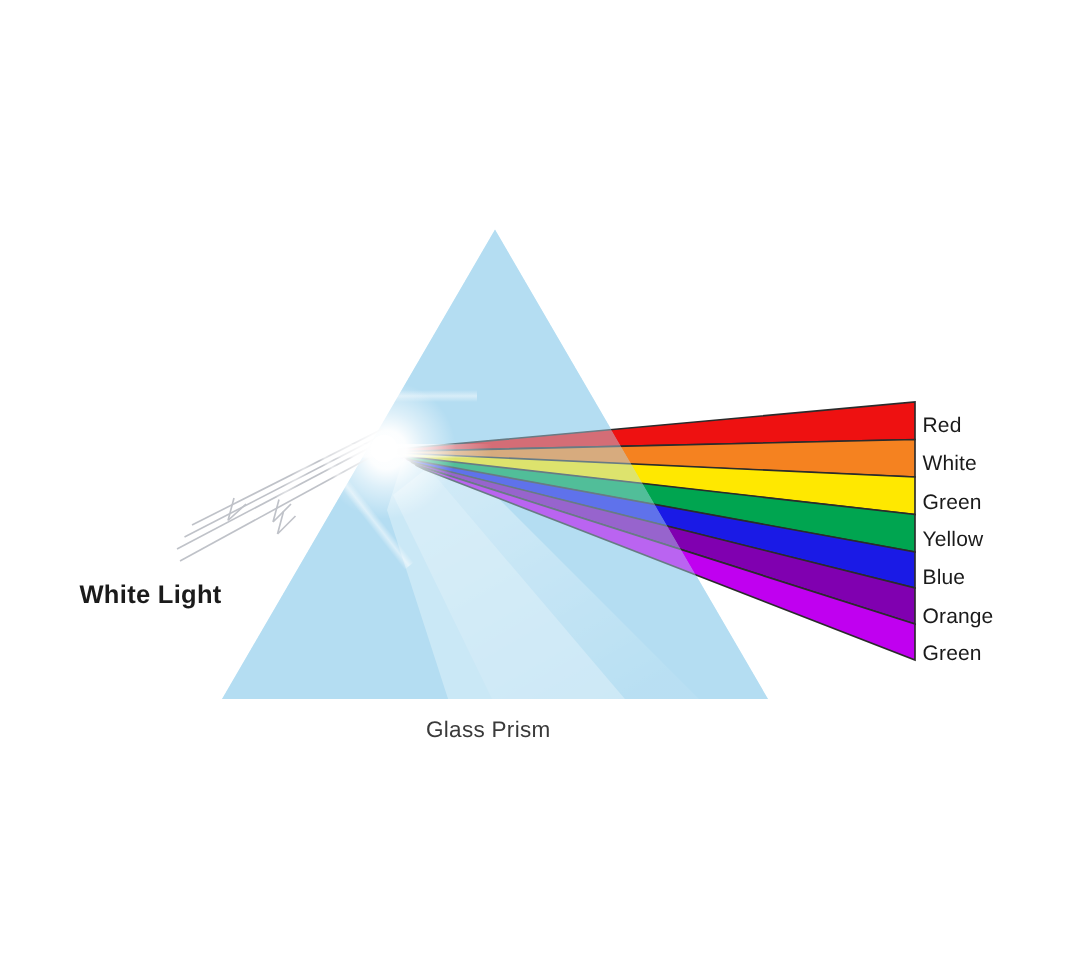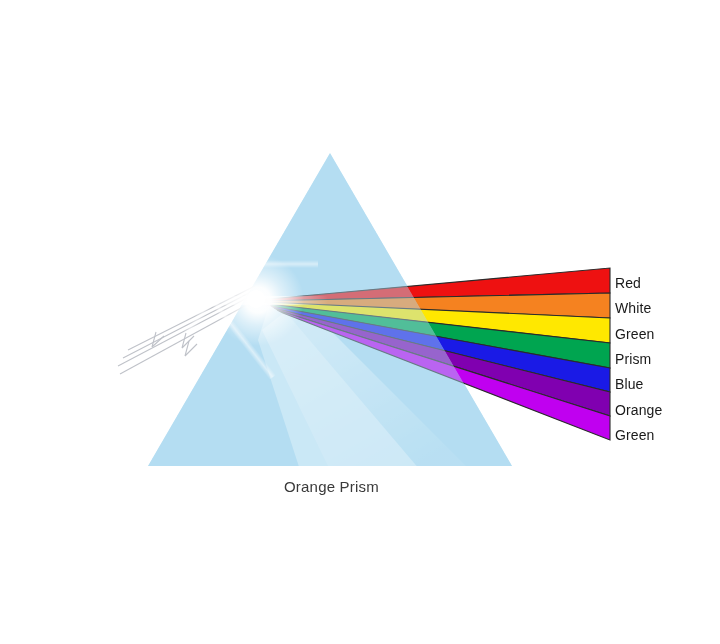--- a/index.html
+++ b/index.html
@@ -139,24 +139,25 @@
     <g>
       <rect x="198" y="296" width="130" height="9" fill="url(#spikeH)" opacity="0.9"></rect>
       <rect x="218" y="240" width="8" height="130" fill="url(#spikeH)" opacity="0.55" transform="rotate(-38 258 300)"></rect>
       <rect x="218" y="240" width="8" height="130" fill="url(#spikeH)" opacity="0.55" transform="rotate(38 258 300)"></rect>
       <rect x="218" y="240" width="8" height="130" fill="url(#spikeH)" opacity="0.5" transform="rotate(90 258 300)"></rect>
       <circle cx="258" cy="300" r="46" fill="url(#entryGlow)"></circle>
       <circle cx="256" cy="299" r="9" fill="#ffffff"></circle>
     </g>
   </svg>
 
+  <div id="white-light-label">White Light</div>
 
-  <div id="glass-prism-label">Orange Prism</div>
+  <div id="glass-prism-label">Glass Prism</div>
 
   <div class="spectrum-label" style="left:615px; top:276px;">Red</div>
   <div class="spectrum-label" style="left:615px; top:301px;">White</div>
   <div class="spectrum-label" style="left:615px; top:327px;">Green</div>
-  <div class="spectrum-label" style="left:615px; top:352px;">Prism</div>
+  <div class="spectrum-label" style="left:615px; top:352px;">Yellow</div>
   <div class="spectrum-label" style="left:615px; top:377px;">Blue</div>
   <div class="spectrum-label" style="left:615px; top:403px;">Orange</div>
   <div class="spectrum-label" style="left:615px; top:428px;">Green</div>
 
 </div>
 
 </body></html>

